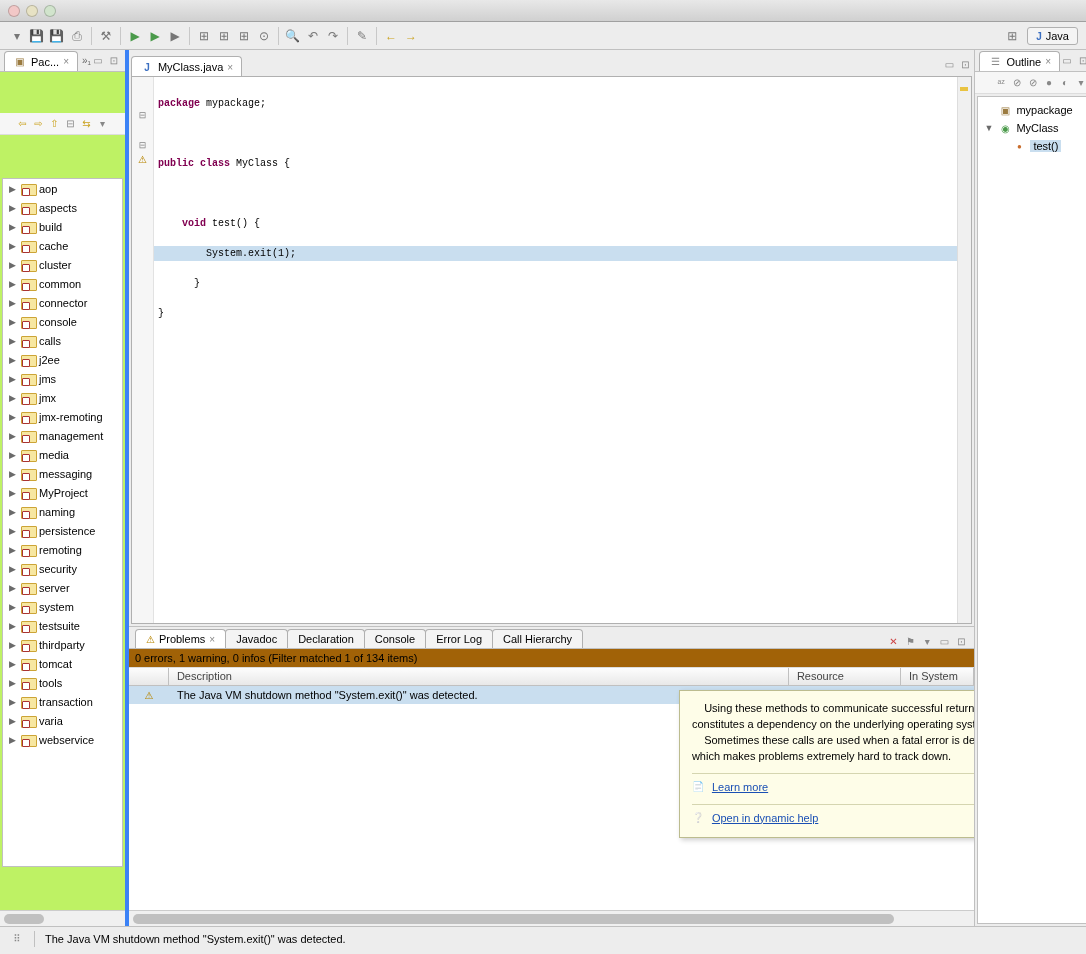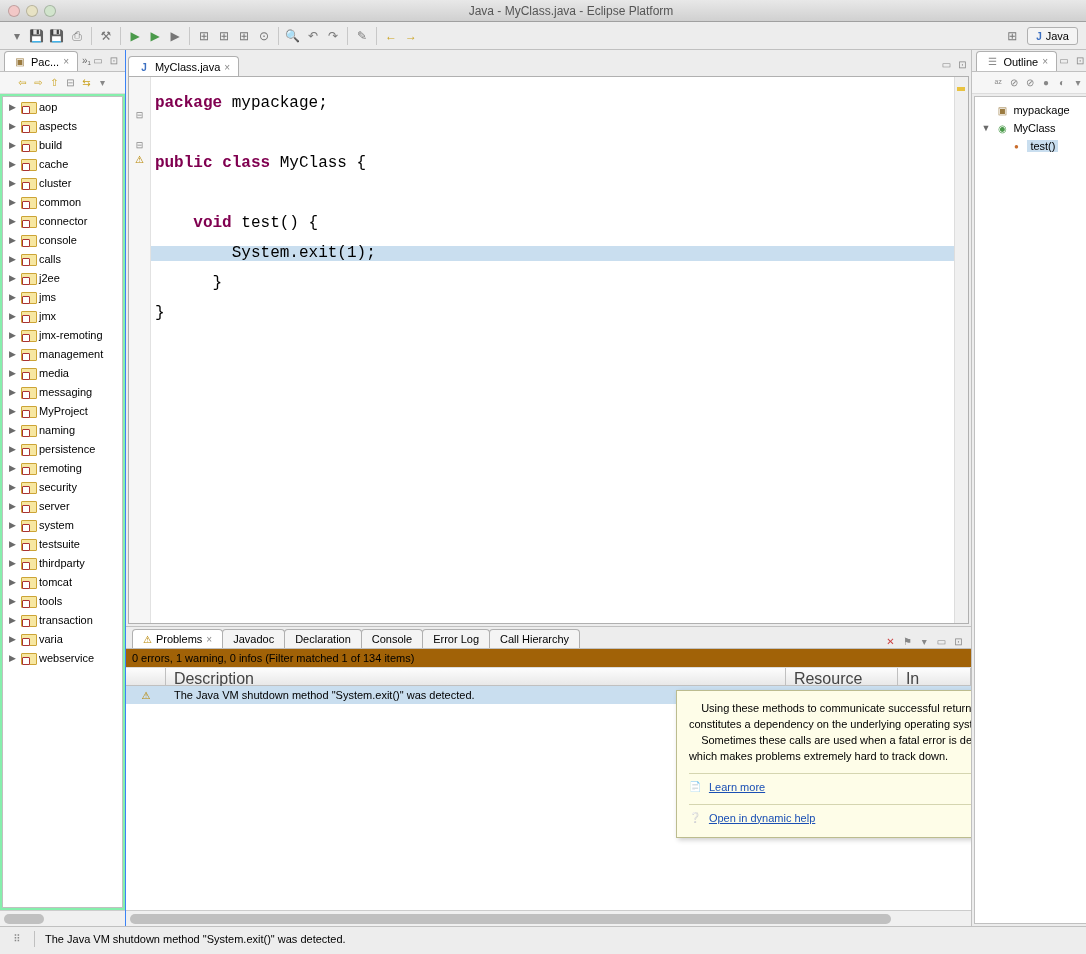--- a/index.html
+++ b/index.html
@@ -8,21 +8,21 @@
 .traffic { display: flex; gap: 6px; margin-right: 8px; }
 .dot { width: 12px; height: 12px; border-radius: 50%; border: 1px solid rgba(0,0,0,.2); }
 .tb-title { flex: 1; text-align: center; color: #555; font-size: 12px; }
 .toolbar { height: 28px; background: #ededed; border-bottom: 1px solid #c0c0c0; display: flex; align-items: center; padding: 0 8px; gap: 2px; }
 .tb-icon { width: 18px; height: 18px; display: inline-flex; align-items: center; justify-content: center; font-size: 12px; color: #777; border-radius: 2px; }
 .tb-sep { width: 1px; height: 18px; background: #c8c8c8; margin: 0 3px; }
 .tb-spacer { flex: 1; }
 .persp { display: flex; align-items: center; gap: 4px; border: 1px solid #b0b0b0; border-radius: 3px; padding: 2px 8px; background: #f4f4f4; margin-left: 4px; }
 .main { display: flex; height: 876px; }
 .col { display: flex; flex-direction: column; }
-.left { width: 174px; border-right: 1px solid #3b82f6; background: #86efac; }
+.left { width: 174px; border-right: 4px solid #3b82f6; background: #bef264; gap: 41px; }
 .center { flex: 1; display: flex; flex-direction: column; }
 .right { width: 256px; border-left: 1px solid #c0c0c0; background: #ededed; }
 .view-tabbar { height: 22px; display: flex; align-items: center; background: #ededed; border-bottom: 1px solid #c0c0c0; padding: 0 4px; }
 .view-tab { display: flex; align-items: center; gap: 4px; background: #fff; border: 1px solid #b0b0b0; border-bottom: none; border-radius: 4px 4px 0 0; padding: 2px 8px 1px; height: 20px; }
 .tab-close { color: #888; font-size: 10px; cursor: pointer; }
 .view-tb-right { margin-left: auto; display: flex; gap: 2px; }
 .mini-icon { width: 14px; height: 14px; display: inline-flex; align-items: center; justify-content: center; font-size: 10px; color: #888; }
 .pkg-toolbar { height: 22px; display: flex; align-items: center; justify-content: center; gap: 2px; background: #f6f6f6; border-bottom: 1px solid #ddd; }
 .tree { flex: 1; overflow: auto; background: #fff; border: 1px solid #c0c0c0; margin: 2px; }
 .tree-item { display: flex; align-items: center; height: 19px; padding-left: 6px; gap: 2px; }
@@ -33,38 +33,38 @@
 .scroll-h { height: 16px; background: #f0f0f0; border-top: 1px solid #ccc; display: flex; align-items: center; }
 .scroll-h .thumb { height: 10px; width: 40px; background: #c0c0c0; border-radius: 5px; margin-left: 4px; }
 .editor-area { flex: 1; display: flex; background: #ededed; }
 .editor-wrap { flex: 1; display: flex; flex-direction: column; margin: 2px; }
 .editor-tabs { height: 24px; display: flex; align-items: flex-end; }
 .code-view { flex: 1; background: #fff; border: 1px solid #b0b0b0; position: relative; display: flex; }
 .gutter { width: 22px; background: #f6f6f6; border-right: 1px solid #e2e2e2; font-size: 10px; }
 .gutter-mark { height: 15px; display: flex; align-items: center; justify-content: center; }
 .warn-mark { color: #b78500; font-size: 10px; }
 .fold-mark { color: #888; font-size: 9px; }
-.code { flex: 1; font-family: Monaco, "Courier New", monospace; font-size: 16px; padding: 4px 0 0 4px; line-height: 15px; white-space: pre; position: relative; }
+.code { flex: 1; font-family: Monaco, "Courier New", monospace; font-size: 10px; padding: 4px 0 0 4px; line-height: 15px; white-space: pre; position: relative; }
 .code-line { height: 15px; }
 .kw { color: #800050; font-weight: bold; }
 .hl-line { background: #c9deef; display: block; margin-left: -4px; padding-left: 4px; margin-right: -4px; }
 .ov-ruler { width: 14px; background: #f0f0f0; border-left: 1px solid #ddd; position: relative; }
 .ov-mark { position: absolute; left: 2px; width: 8px; height: 4px; background: #e9c341; }
 .outline-tree { flex: 1; background: #fff; border: 1px solid #c0c0c0; margin: 2px; padding: 4px 0; }
 .ol-item { display: flex; align-items: center; height: 18px; gap: 4px; }
 .ol-icon { width: 14px; height: 14px; display: inline-flex; align-items: center; justify-content: center; font-size: 10px; }
 .hl-sel { background: #c9deef; padding: 0 3px; }
 .bottom { height: 300px; border-top: 1px solid #c0c0c0; display: flex; flex-direction: column; position: relative; background: #ededed; }
 .bt-tabs { height: 22px; display: flex; align-items: flex-end; border-bottom: 1px solid #c0c0c0; padding-left: 6px; }
 .bt-tab { padding: 3px 10px; border: 1px solid #b0b0b0; border-bottom: none; border-radius: 4px 4px 0 0; margin-right: -1px; background: #f4f4f4; display: flex; gap: 4px; align-items: center; }
 .bt-tab.active { background: #fff; }
 .bt-right { margin-left: auto; display: flex; gap: 3px; padding-right: 6px; }
 .bt-summary { padding: 3px 6px; background: #a16207; border-bottom: 1px solid #ddd; }
 .bt-headers { display: flex; background: linear-gradient(#fdfdfd,#e8e8e8); border-bottom: 1px solid #c0c0c0; height: 18px; }
-.bt-h { padding: 2px 8px; border-right: 1px solid #c0c0c0; color: #444; font-size: 16px; }
+.bt-h { padding: 2px 8px; border-right: 1px solid #c0c0c0; color: #444; font-size: 11px; }
 .bt-body { flex: 1; background: #fff; position: relative; overflow: hidden; }
 .bt-row { display: flex; height: 18px; align-items: center; background: #c9deef; }
 .bt-cell { padding: 0 8px; overflow: hidden; text-overflow: ellipsis; white-space: nowrap; }
 .tooltip { position: absolute; left: 550px; top: 4px; width: 364px; background: #fefde8; border: 1px solid #bcbc8f; box-shadow: 2px 2px 5px rgba(0,0,0,.2); padding: 10px 12px 8px; font-size: 11px; line-height: 1.45; z-index: 10; }
 .tooltip hr { border: none; border-top: 1px solid #d5d5b0; margin: 8px 0 6px; }
 .tooltip a { color: #1a4fb4; text-decoration: underline; }
 .tt-link { display: flex; align-items: center; gap: 6px; margin: 2px 0; }
 .statusbar { height: 24px; border-top: 1px solid #c0c0c0; display: flex; align-items: center; padding: 0 10px; gap: 10px; background: #ededed; }
 .icon-java::before { content: "J"; color: #3b6fc1; font-weight: bold; font-size: 10px; }
 .icon-pkg::before { content: "▣"; color: #9b7b40; }
@@ -74,21 +74,20 @@
 </style>
 </head>
 <body>
 
 <div class="titlebar">
   <div class="traffic">
     <div class="dot" style="background:#f2c8c7"></div>
     <div class="dot" style="background:#e7e2c4"></div>
     <div class="dot" style="background:#d1e4cc"></div>
   </div>
-  <div class="tb-title">Java - MyClass.java - Eclipse Platform</div>
 </div>
 
 <div class="toolbar">
   <span class="tb-icon">▾</span>
   <span class="tb-icon">💾</span>
   <span class="tb-icon">💾</span>
   <span class="tb-icon">⎙</span>
   <span class="tb-sep"></span>
   <span class="tb-icon">⚒</span>
   <span class="tb-sep"></span>

